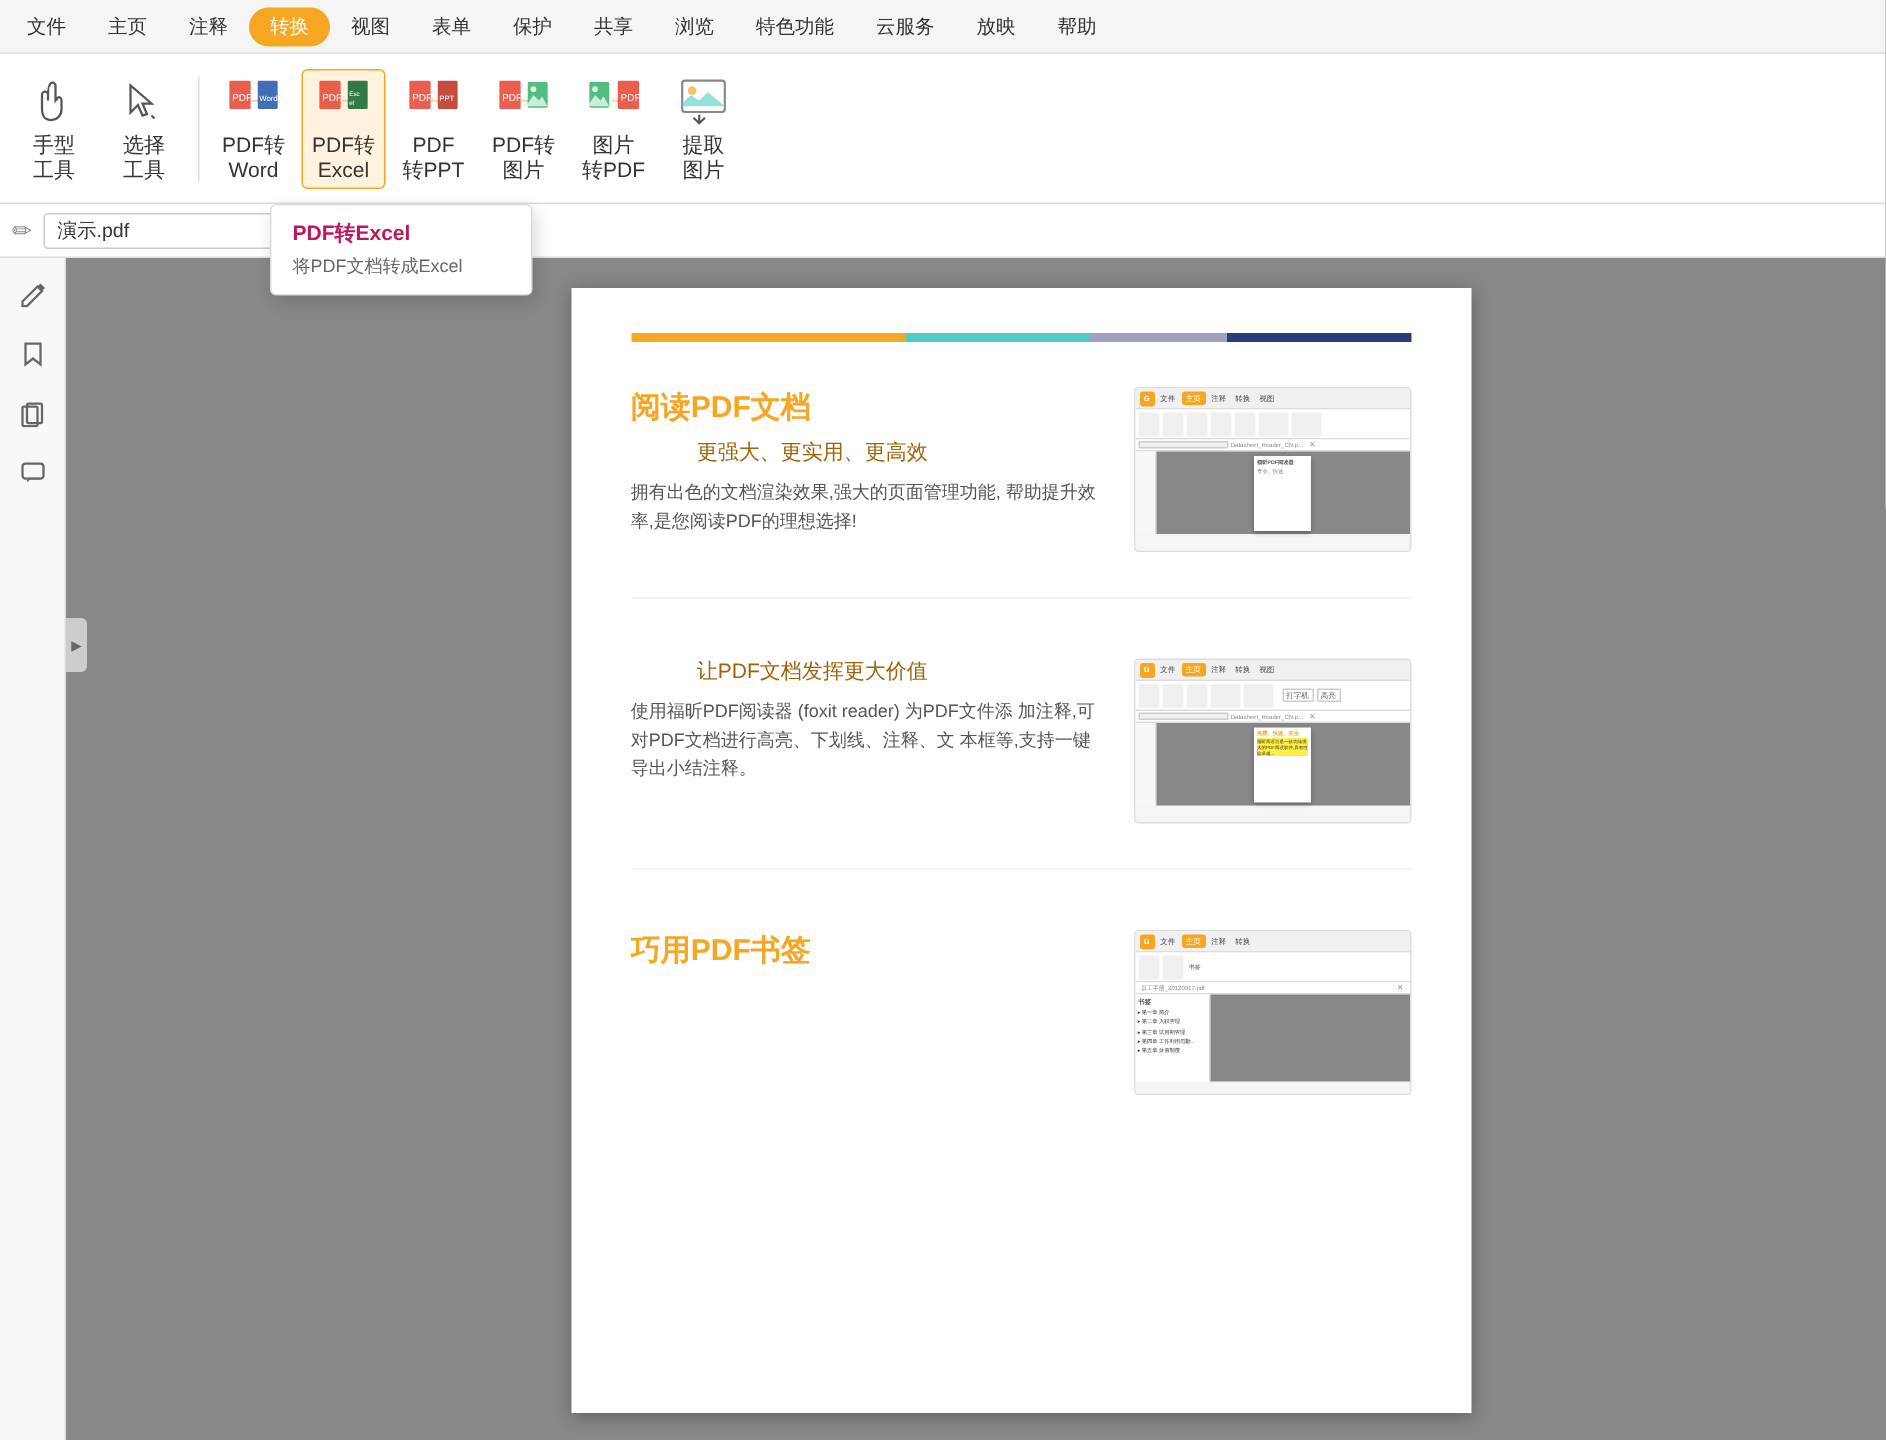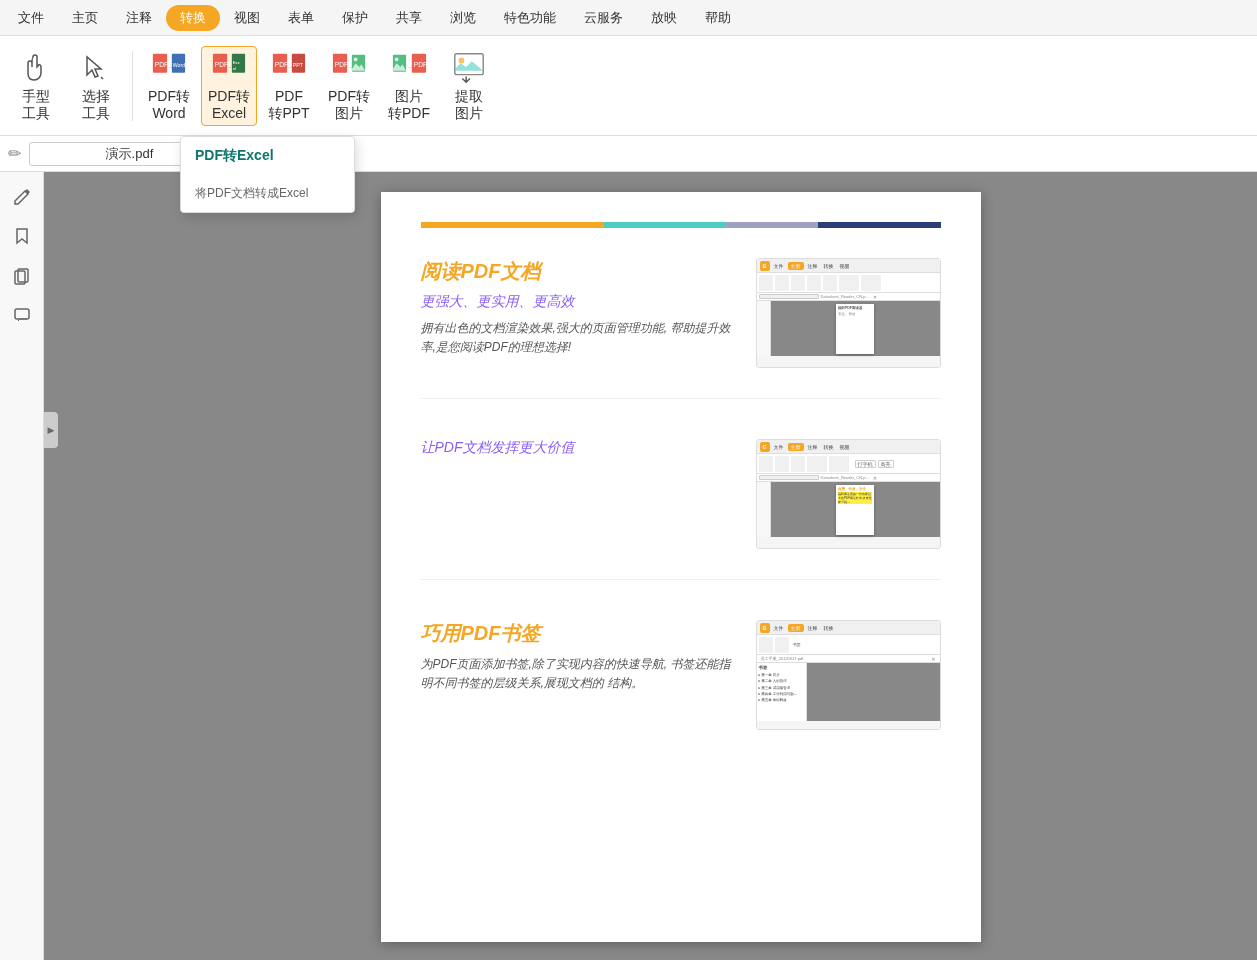--- a/index.html
+++ b/index.html
@@ -85,21 +85,20 @@
     .address-input {
       flex: 1;
       max-width: 200px;
       height: 24px;
       border: 1px solid #ccc;
       border-radius: 3px;
       padding: 0 8px;
       font-size: 13px;
       color: #333;
       background: #fff;
-      text-align: center;
     }
 
     
     .main-layout {
       display: flex;
       height: calc(960px - 36px - 100px - 36px);
     }
 
     
     .left-sidebar {
@@ -156,23 +155,23 @@
 
     
     .pdf-section {
       display: flex;
       gap: 20px;
       margin-bottom: 40px;
       padding-bottom: 30px;
       border-bottom: 1px solid #f0f0f0;
     }
     .pdf-section:last-child { border-bottom: none; }
-    .pdf-text { flex: 1; font-style: italic; }
+    .pdf-text { flex: 1; }
     .pdf-title { font-size: 20px; font-weight: bold; color: #f5a623; margin-bottom: 8px; }
-    .pdf-subtitle { font-size: 14px; color: #8b5cf6; margin-bottom: 8px; font-weight: 500; }
+    .pdf-subtitle { font-size: 14px; color: #a16207; margin-bottom: 8px; font-weight: 500; margin-left: 44px; }
     .pdf-body { font-size: 12px; color: #555; line-height: 1.6; }
     .pdf-screenshot {
       width: 185px;
       height: 110px;
       background: #f0f0f0;
       border: 1px solid #ddd;
       flex-shrink: 0;
       border-radius: 3px;
       overflow: hidden;
       position: relative;
@@ -259,22 +258,22 @@
       border: 1px solid #ddd;
       border-radius: 4px;
       box-shadow: 2px 4px 12px rgba(0,0,0,0.15);
       padding: 10px 14px;
       z-index: 100;
       width: 175px;
     }
     .tooltip-title {
       font-size: 14px;
       font-weight: bold;
-      color: #0f766e;
-      margin-bottom: 20px;
+      color: #be185d;
+      margin-bottom: 4px;
     }
     .tooltip-desc {
       font-size: 12px;
       color: #666;
     }
 
     
     svg { display: block; }
   </style>
 </head>
@@ -498,20 +497,23 @@
                 </div>
               </div>
             </div>
           </div>
         </div>
       </div>
 
       <div class="pdf-section">
         <div class="pdf-text">
           <div class="pdf-subtitle">让PDF文档发挥更大价值</div>
+          <div class="pdf-body">使用福昕PDF阅读器 (foxit reader) 为PDF文件添
+加注释,可对PDF文档进行高亮、下划线、注释、文
+本框等,支持一键导出小结注释。</div>
         </div>
         <div class="pdf-screenshot">
           <div class="mini-app">
             <div class="mini-titlebar">
               <div class="mini-logo">G</div>
               <div class="mini-menu-item">文件</div>
               <div class="mini-tab">主页</div>
               <div class="mini-menu-item">注释</div>
               <div class="mini-menu-item">转换</div>
               <div class="mini-menu-item">视图</div>
@@ -539,23 +541,20 @@
                 </div>
               </div>
             </div>
           </div>
         </div>
       </div>
 
       <div class="pdf-section">
         <div class="pdf-text">
           <div class="pdf-title">巧用PDF书签</div>
-          <div class="pdf-body">为PDF页面添加书签,除了实现内容的快速导航,
-书签还能指明不同书签的层级关系,展现文档的
-结构。</div>
         </div>
         <div class="pdf-screenshot">
           <div class="mini-app">
             <div class="mini-titlebar">
               <div class="mini-logo">G</div>
               <div class="mini-menu-item">文件</div>
               <div class="mini-tab">主页</div>
               <div class="mini-menu-item">注释</div>
               <div class="mini-menu-item">转换</div>
             </div>

